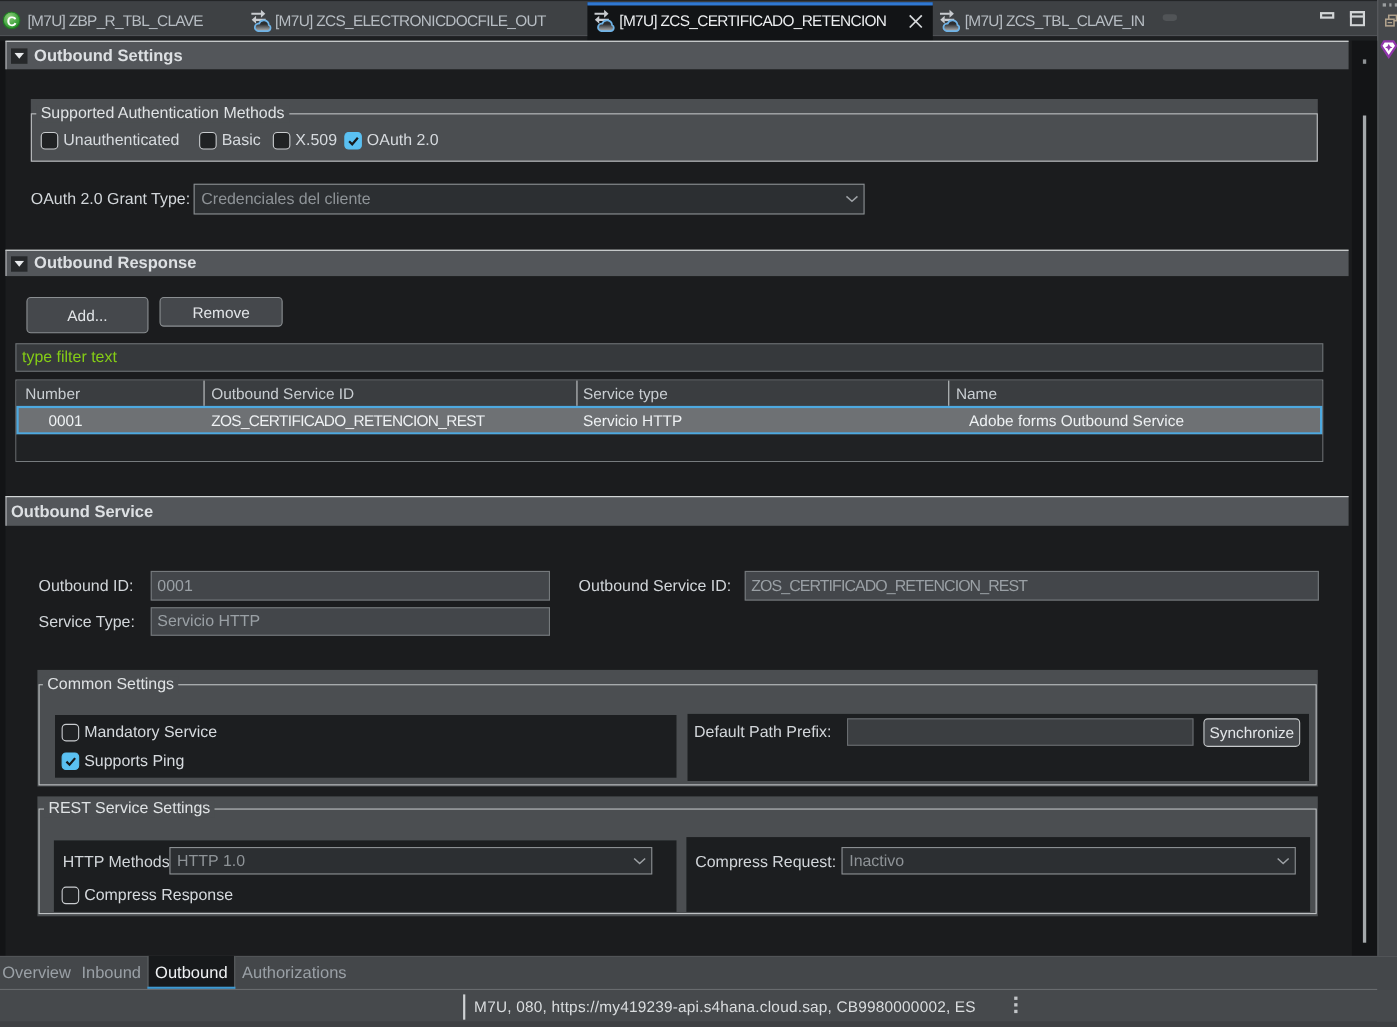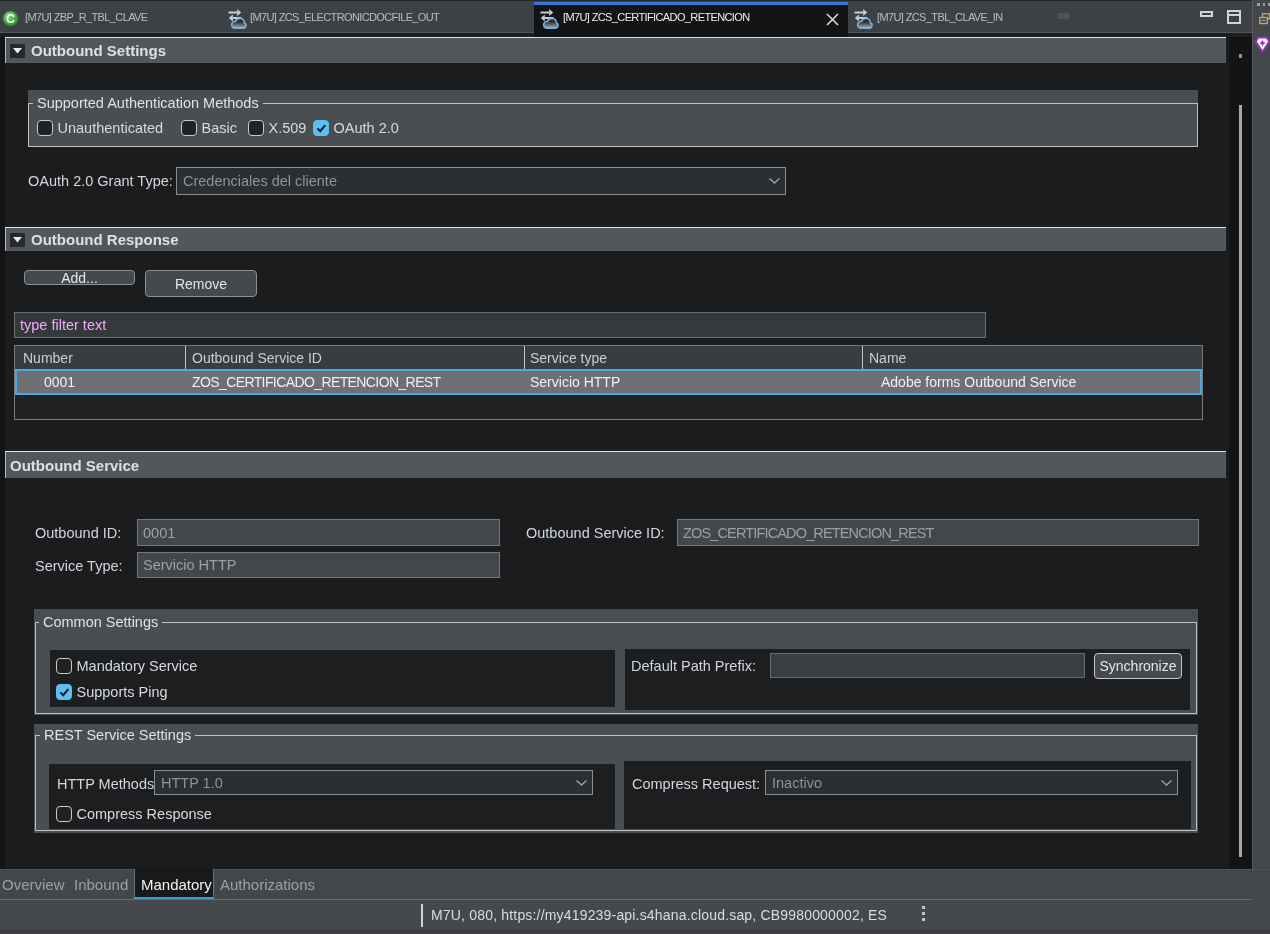--- a/index.html
+++ b/index.html
@@ -11,21 +11,21 @@
 .btn{position:absolute;background:#45484c;border:1px solid #8b8f92;border-radius:4px;color:#e2e5e8;font-size:14px;display:flex;align-items:center;justify-content:center;white-space:nowrap}
 .cb{width:16px;height:16px;border:1.5px solid #c9cccf;border-radius:4px;background:#202224;flex:none;position:relative}
 .cb.on{background:#5ac0f2;border-color:#5ac0f2}
 .cbrow{position:absolute;display:flex;align-items:center;gap:4.5px;font-size:14.5px;color:#d6dade;white-space:nowrap}
 .hdr{position:absolute;left:5px;width:1221px;background:#53565a;border-top:1px solid #e2e4e5;border-left:1px solid #b5b8ba;color:#dde0e3;font-weight:bold;font-size:15px;display:flex;align-items:center;white-space:nowrap}
 .tri{width:15px;height:14px;background:#26282a;display:flex;align-items:center;justify-content:center;flex:none}
 .gfill{position:absolute;background:#4b4e51}
 .gbord{position:absolute;border:1px solid #bec1c3}
 .gleg{position:absolute;background:#4b4e51;font-size:14.5px;color:#dfe2e4;line-height:15px;height:15px;padding:0 4px;white-space:nowrap}
 .dpan{position:absolute;background:#1c1e20}
-.tabtxt{font-size:11px;letter-spacing:-0.62px;color:#b7bdc3;white-space:nowrap}
+.tabtxt{font-size:14px;letter-spacing:-0.62px;color:#b7bdc3;white-space:nowrap}
 .bt{font-size:15px;letter-spacing:0;color:#9aa0a6;white-space:nowrap}
 </style></head><body>
 
 <div class="a" style="left:0;top:0;width:1270px;height:33px;background:#3e4144;border-top:1px solid #232527"></div>
 <div class="a" style="left:0;top:32px;width:1252px;height:1px;background:#53565a"></div>
 <div class="a" style="left:0;top:33px;width:1252px;height:4px;background:#1d1f21"></div>
 
 <svg width="0" height="0" style="position:absolute">
     <defs>
 <linearGradient id="cg" x1="0" y1="0" x2="0" y2="1">
@@ -126,23 +126,23 @@
     </svg></div>
 
 <div class="hdr" style="top:227px;height:24px">
   <div class="tri" style="margin-left:4px">
       <svg width="9" height="6">
         <path d="M0 0 h9 l-4.5 5.5 z" fill="#e8eaec"></path>
       </svg>
     </div>
   <span style="margin-left:6px">Outbound Response</span>
 </div>
-<div class="btn" style="left:24px;top:270px;width:111px;height:15px">Add...</div>
+<div class="btn" style="left:24px;top:270px;width:111px;height:33px">Add...</div>
 <div class="btn" style="left:145px;top:270px;width:112px;height:27px">Remove</div>
-<div class="in" style="left:14px;top:312px;width:972px;height:26px;background:#36393c;border-color:#6b6f72;color:#f0abfc">type filter text</div>
+<div class="in" style="left:14px;top:312px;width:1189px;height:26px;background:#36393c;border-color:#6b6f72;color:#84cc16">type filter text</div>
 
 <div class="a" style="left:14px;top:345px;width:1189px;height:75px;border:1px solid #777b7e"></div>
 <div class="a" style="left:15px;top:346px;width:1187px;height:23px;background:#3a3d40"></div>
 <div class="a" style="left:185px;top:346px;width:1px;height:23px;background:#c3c7c9"></div>
 <div class="a" style="left:524px;top:346px;width:1px;height:23px;background:#c3c7c9"></div>
 <div class="a" style="left:862px;top:346px;width:1px;height:23px;background:#c3c7c9"></div>
 <div class="a" style="left:23px;top:350px;font-size:14px;color:#c9ced2">Number</div>
 <div class="a" style="left:192px;top:350px;font-size:14px;color:#c9ced2">Outbound Service ID</div>
 <div class="a" style="left:530px;top:350px;font-size:14px;color:#c9ced2">Service type</div>
 <div class="a" style="left:869px;top:350px;font-size:14px;color:#c9ced2">Name</div>
@@ -193,20 +193,20 @@
 <div class="combo" style="left:765px;top:770px;width:413px;height:25px">Inactivo<svg width="13" height="8">
       <path d="M1.5 1.5 L6.5 6 L11.5 1.5" stroke="#9da1a5" stroke-width="1.4" fill="none"></path>
     </svg></div>
 
 <div class="a" style="left:0;top:869px;width:1270px;height:31px;background:#44474a;border-top:1px solid #515457"></div>
 <div class="a" style="left:134px;top:869px;width:80px;height:30px;background:#17191b;border-left:1px solid #6f7376;border-right:1px solid #6f7376"></div>
 <div class="a" style="left:134px;top:897px;width:80px;height:2px;background:#3f9ad2"></div>
 <div class="a" style="left:0;top:899px;width:1252px;height:1px;background:#686b6e"></div>
 <div class="a bt" style="left:2px;top:876px">Overview</div>
 <div class="a bt" style="left:74px;top:876px">Inbound</div>
-<div class="a bt" style="left:141px;top:876px;color:#f0f2f4">Mandatory</div>
+<div class="a bt" style="left:141px;top:876px;color:#f0f2f4">Outbound</div>
 <div class="a bt" style="left:220px;top:876px">Authorizations</div>
 
 <div class="a" style="left:0;top:900px;width:1270px;height:29px;background:#46494c"></div>
 <div class="a" style="left:0;top:929px;width:1270px;height:5px;background:#3e4043"></div>
 <div class="a" style="left:421px;top:904px;width:2px;height:23px;background:#cfd2d4"></div>
 <div class="a" style="left:431px;top:907px;font-size:14px;letter-spacing:0.18px;color:#d9dcde;white-space:nowrap">M7U, 080, https://my419239-api.s4hana.cloud.sap, CB9980000002, ES</div>
 <div class="a" style="left:922px;top:906px;width:3px;height:3px;background:#c2c5c8;box-shadow:0 6px #c2c5c8,0 12px #c2c5c8"></div>
 
 </body></html>

